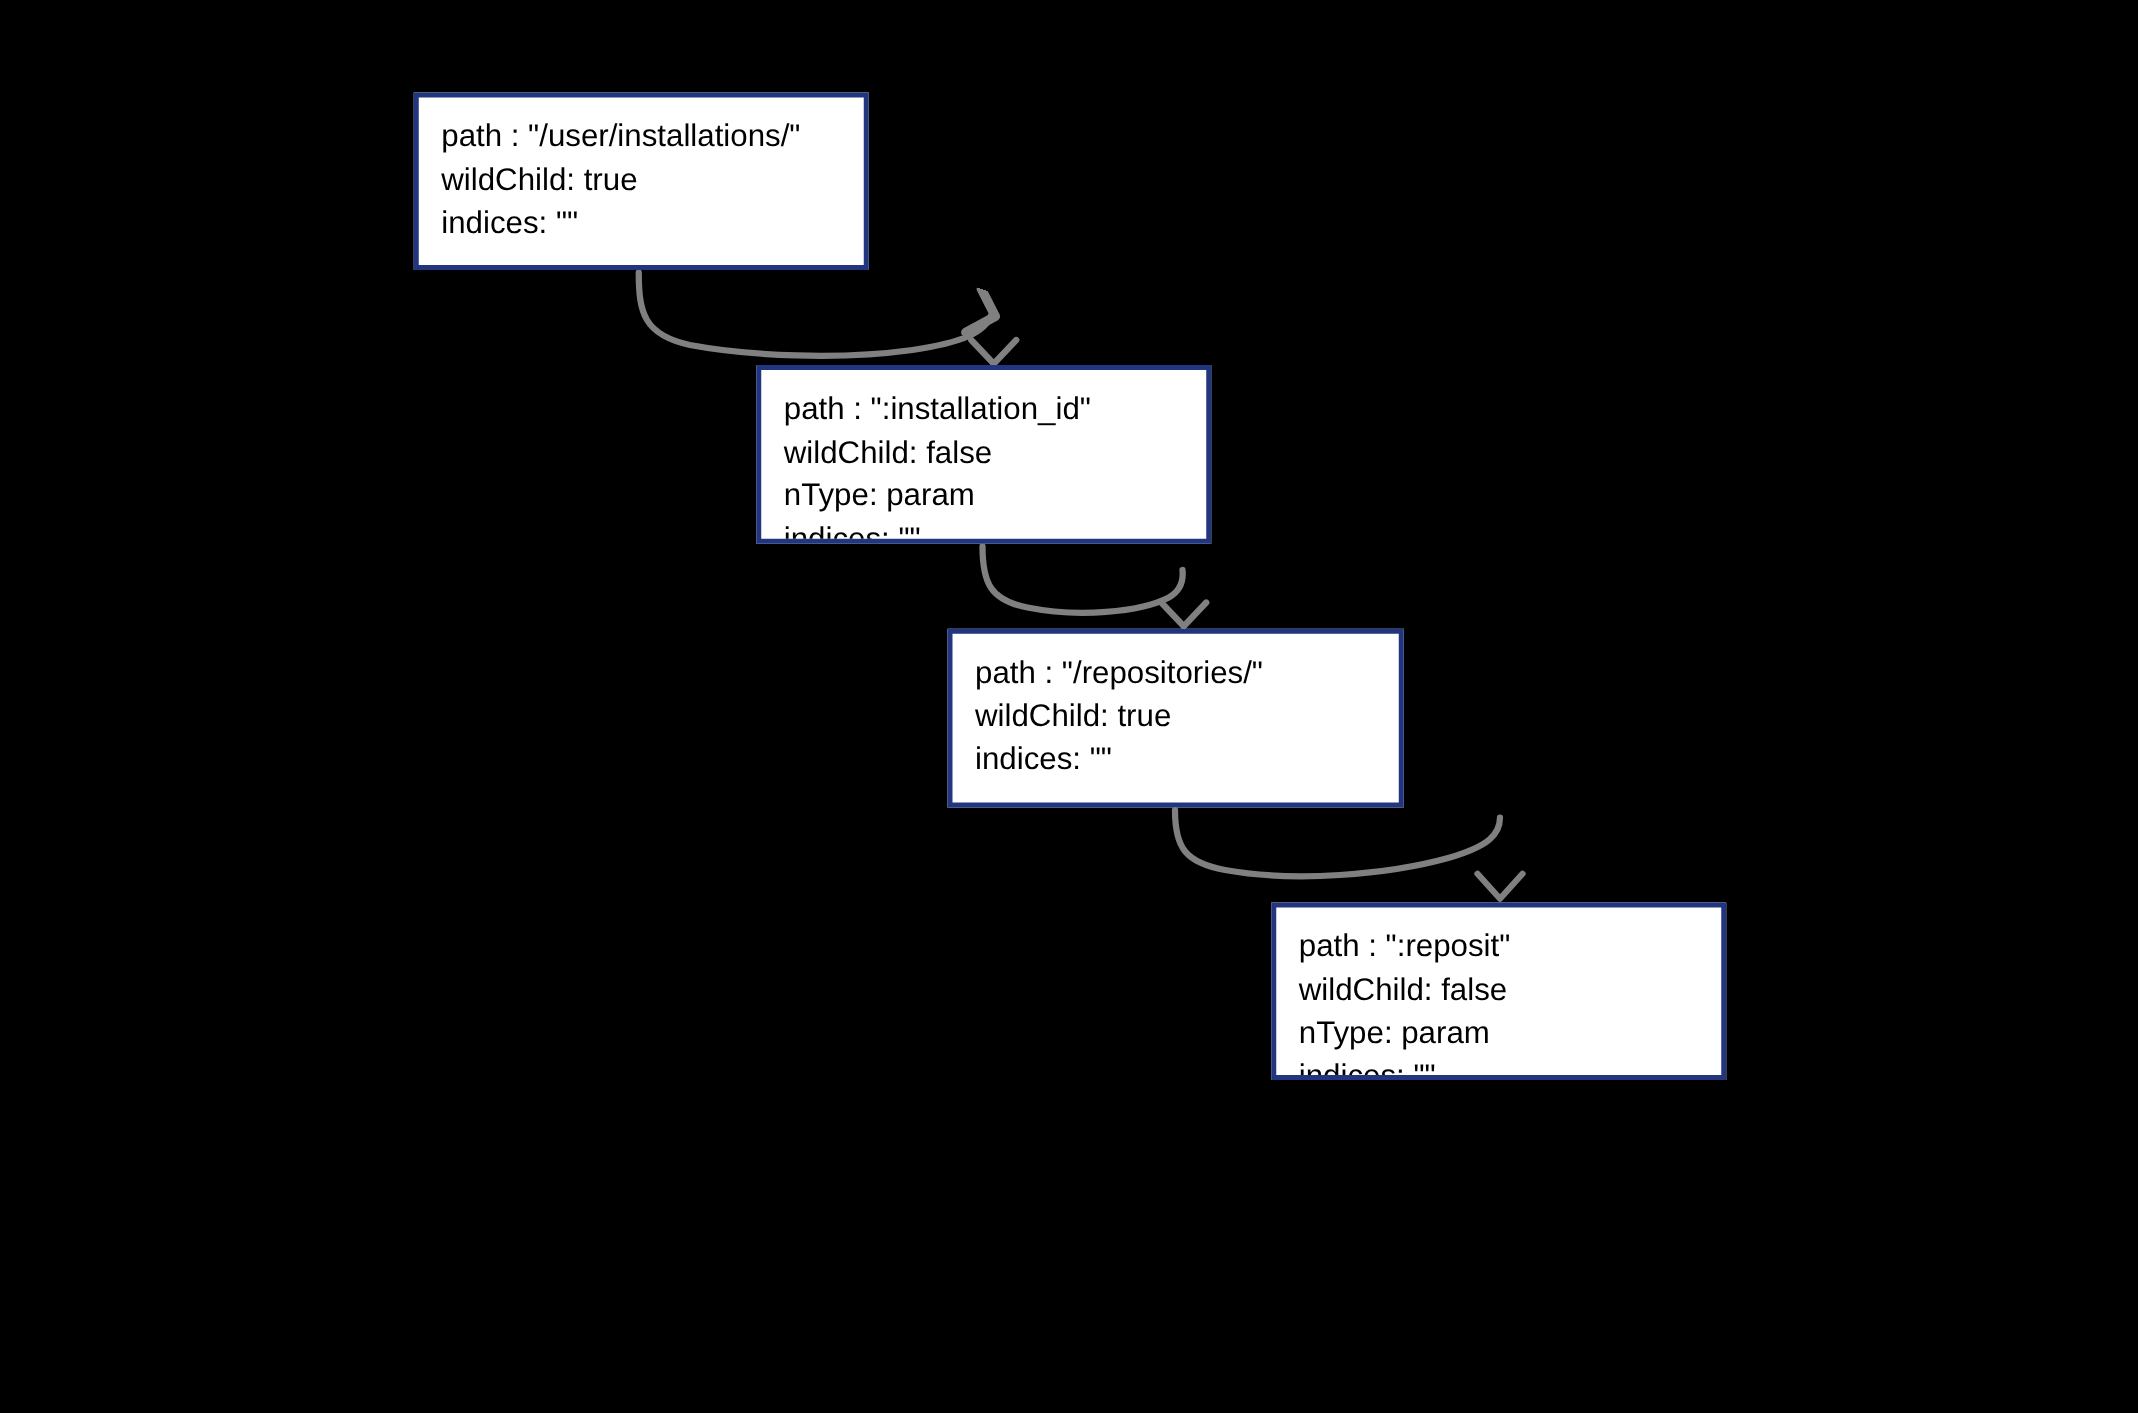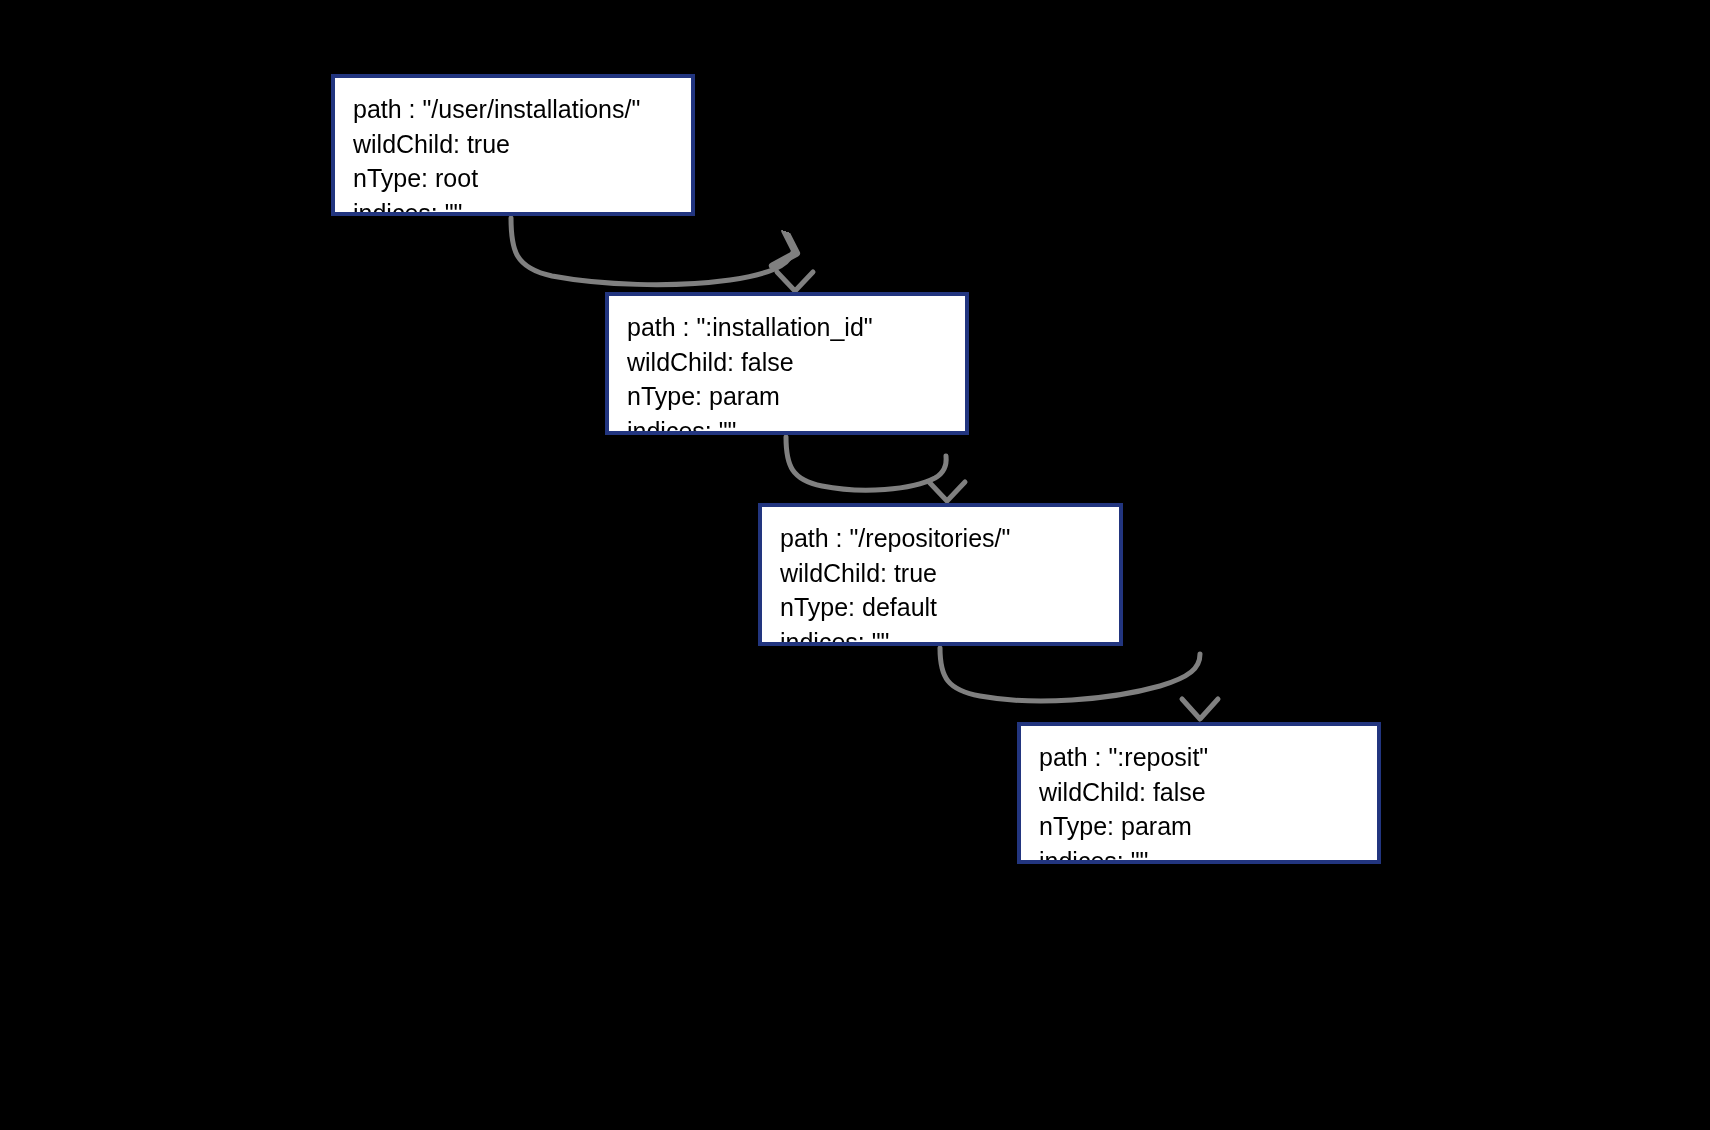--- a/index.html
+++ b/index.html
@@ -72,39 +72,37 @@
     <path d="M 929,482 L 947,501 L 965,482" fill="none" stroke="#808080" stroke-width="5" stroke-linecap="round" stroke-linejoin="round"></path>
 
     <path d="M 940,648 C 940,678 948,690 980,696 C 1035,706 1110,700 1160,686 C 1190,677 1200,668 1200,654" fill="none" stroke="#808080" stroke-width="5" stroke-linecap="round"></path>
     <path d="M 1182,699 L 1200,719 L 1218,699" fill="none" stroke="#808080" stroke-width="5" stroke-linecap="round" stroke-linejoin="round"></path>
   </svg>
 
   <div class="node-box" style="left:331px; top:74px; width:364px; height:142px;">
     <div class="node-lines">
       <span class="node-line">path : "/user/installations/"</span>
       <span class="node-line">wildChild: true</span>
-      <span class="node-line">nType: root</span>
       <span class="node-line">indices: ""</span>
     </div>
   </div>
 
   <div class="node-box" style="left:605px; top:292px; width:364px; height:143px;">
     <div class="node-lines">
       <span class="node-line">path : ":installation_id"</span>
       <span class="node-line">wildChild: false</span>
       <span class="node-line">nType: param</span>
       <span class="node-line">indices: ""</span>
     </div>
   </div>
 
   <div class="node-box" style="left:758px; top:503px; width:365px; height:143px;">
     <div class="node-lines">
       <span class="node-line">path : "/repositories/"</span>
       <span class="node-line">wildChild: true</span>
-      <span class="node-line">nType: default</span>
       <span class="node-line">indices: ""</span>
     </div>
   </div>
 
   <div class="node-box" style="left:1017px; top:722px; width:364px; height:142px;">
     <div class="node-lines">
       <span class="node-line">path : ":reposit"</span>
       <span class="node-line">wildChild: false</span>
       <span class="node-line">nType: param</span>
       <span class="node-line">indices: ""</span>

